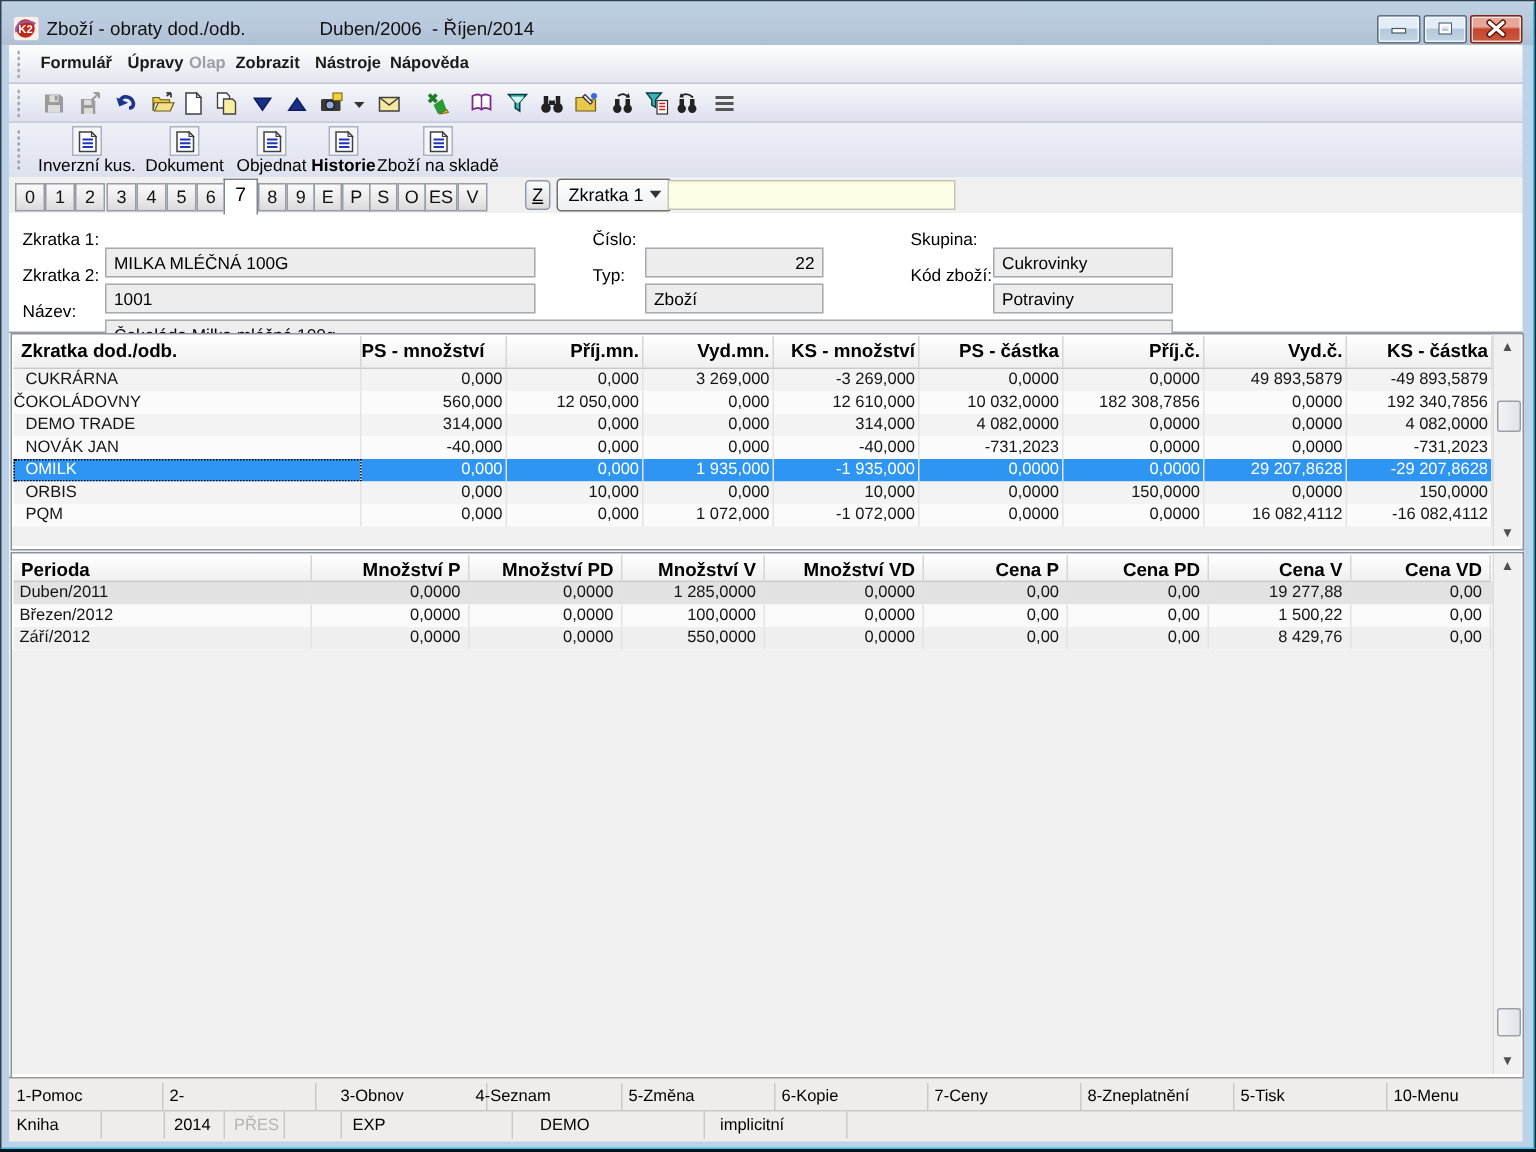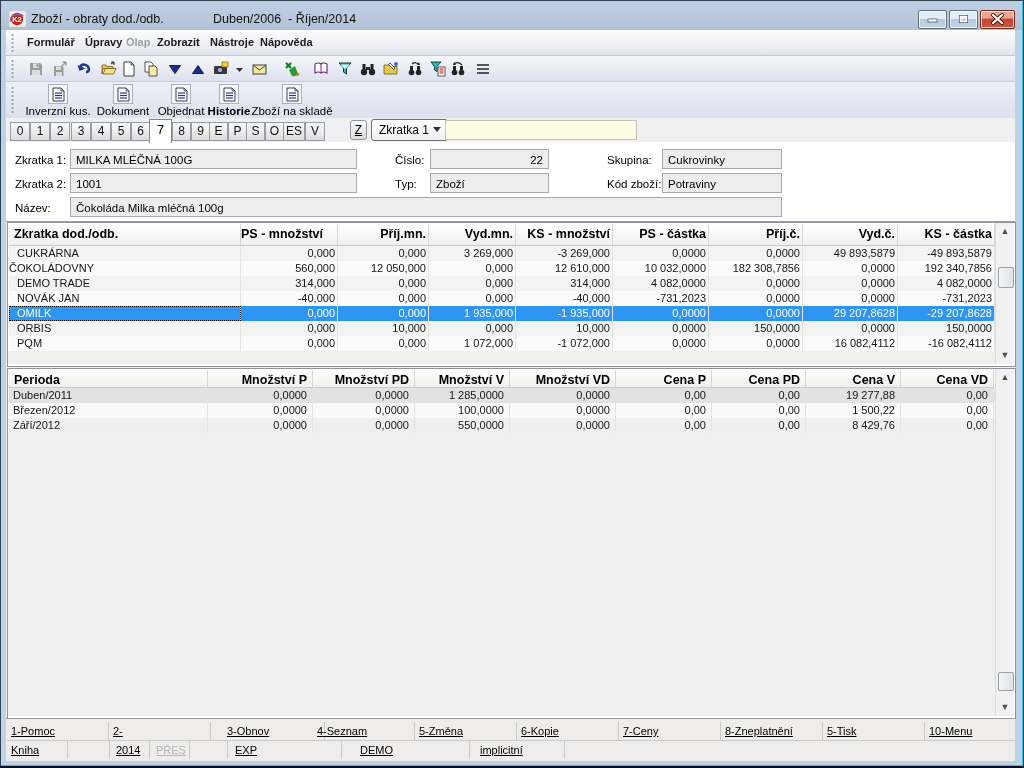--- a/index.html
+++ b/index.html
@@ -34,40 +34,40 @@
 
 #tabrow{left:6px;top:118px;width:1009px;height:24px;background:#f0f0f0;border-bottom:1px solid #b0b0b0;}
 .tab{position:absolute;top:4px;height:17px;border:1px solid #979ca6;background:linear-gradient(#fafafa,#e9e9e9 60%,#dadada);font-size:12px;color:#111;text-align:center;line-height:17px;}
 #tabsel{position:absolute;top:1px;height:23px;left:143px;width:21px;border:1px solid #7e8894;border-bottom:none;background:#fff;font-size:13px;text-align:center;line-height:20px;z-index:5;}
 #zbtn{position:absolute;left:344px;top:2px;width:15px;height:18px;border:1px solid #8d99a7;border-radius:3px;background:linear-gradient(#fbfbfb,#dcdcdc);font-size:12px;text-align:center;line-height:18px;text-decoration:underline;}
 #combo{position:absolute;left:365px;top:1px;width:68px;height:20px;border:1px solid #707070;border-radius:3px;background:linear-gradient(#fefefe,#eef0f2);font-size:12px;line-height:20px;padding-left:7px;}
 #yellowfield{position:absolute;left:439px;top:2px;width:190px;height:18px;border:1px solid #c3c3b8;background:#fdfde3;}
 
 #form{left:6px;top:142px;width:1009px;height:79px;background:#fff;border-bottom:1px solid #9aa0a6;}
 .flabel{position:absolute;font-size:11.5px;color:#000;}
-.ffield{position:absolute;height:20px;border:1px solid #a8aaad;background:#ededed;font-size:11.5px;line-height:20px;padding:0 5px;color:#000;box-sizing:border-box;white-space:nowrap;}
+.ffield{position:absolute;height:20px;border:1px solid #a8aaad;background:#ededed;font-size:11.5px;line-height:20px;padding:0 5px;color:#000;box-sizing:border-box;white-space:nowrap;margin-top:16px;}
 
 .panel{border:1px solid #8d939c;background:#fff;}
 #t1panel{left:7px;top:222px;width:1007px;height:143px;}
 #t2panel{left:7px;top:368px;width:1007px;height:349px;}
 .thead{position:absolute;left:1px;top:1px;height:21px;background:linear-gradient(#ffffff,#efefef);border-bottom:1px solid #c9c9c9;display:flex;font-weight:bold;font-size:12.5px;color:#000;}
 .trow{position:absolute;left:1px;height:15px;display:flex;font-size:11px;color:#151515;}
 .c{box-sizing:border-box;padding-right:2px;text-align:right;line-height:15px;border-right:1px solid #e3e3e3;overflow:hidden;white-space:nowrap;}
 .cl{box-sizing:border-box;padding-left:8px;text-align:left;line-height:15px;border-right:1px solid #e3e3e3;overflow:hidden;white-space:nowrap;}
 .thead .c,.thead .cl{line-height:21px;border-right:1px solid #d6d6d6;}
 .thead .cl{padding-left:5px;}
 .sel{background:#2e95f2 !important;color:#fff;}
 
 .sbar{position:absolute;width:18px;background:#f1f1f1;border-left:1px solid #dcdcdc;}
 .sarr{position:absolute;left:0;width:18px;height:17px;color:#505050;font-size:9px;text-align:center;line-height:17px;}
 .sthumb{position:absolute;left:2px;width:14px;border:1px solid #9aa0a8;border-radius:2px;background:linear-gradient(90deg,#f3f4f6,#dfe2e7);}
 
 #statusarea{left:6px;top:718px;width:1009px;height:42px;background:#eeedeb;border-top:1px solid #9b9b9b;}
 .srow{position:absolute;left:1px;width:1009px;height:18px;}
-.scell{position:absolute;top:0;height:18px;border-right:1px solid #c9c9c9;font-size:11px;line-height:18px;padding-left:4px;box-sizing:border-box;color:#000;white-space:nowrap;text-decoration:underline;}
+.scell{position:absolute;top:0;height:18px;border-right:1px solid #c9c9c9;font-size:11px;line-height:18px;padding-left:4px;box-sizing:border-box;color:#000;white-space:nowrap;}
 </style></head>
 <body>
 <div class="abs" id="topline"></div>
 <div class="abs" id="titlebar"></div>
 <div class="abs" id="k2icon"><svg width="17" height="16" viewBox="0 0 17 16">
       <rect x="0" y="0" width="17" height="16" rx="2" fill="#f5f0ee" stroke="#cfc6c2" stroke-width="0.6"></rect>
       <circle cx="8" cy="8" r="6.2" fill="#c02818"></circle>
       <path d="M2 10.5 A 7.5 5.5 0 0 1 14.5 5" fill="none" stroke="#9a5aaa" stroke-width="1.5"></path>
       <text x="8" y="10.8" font-size="7.5" font-weight="bold" fill="#fff" text-anchor="middle" font-family="Liberation Sans">K2</text>
     </svg></div>

